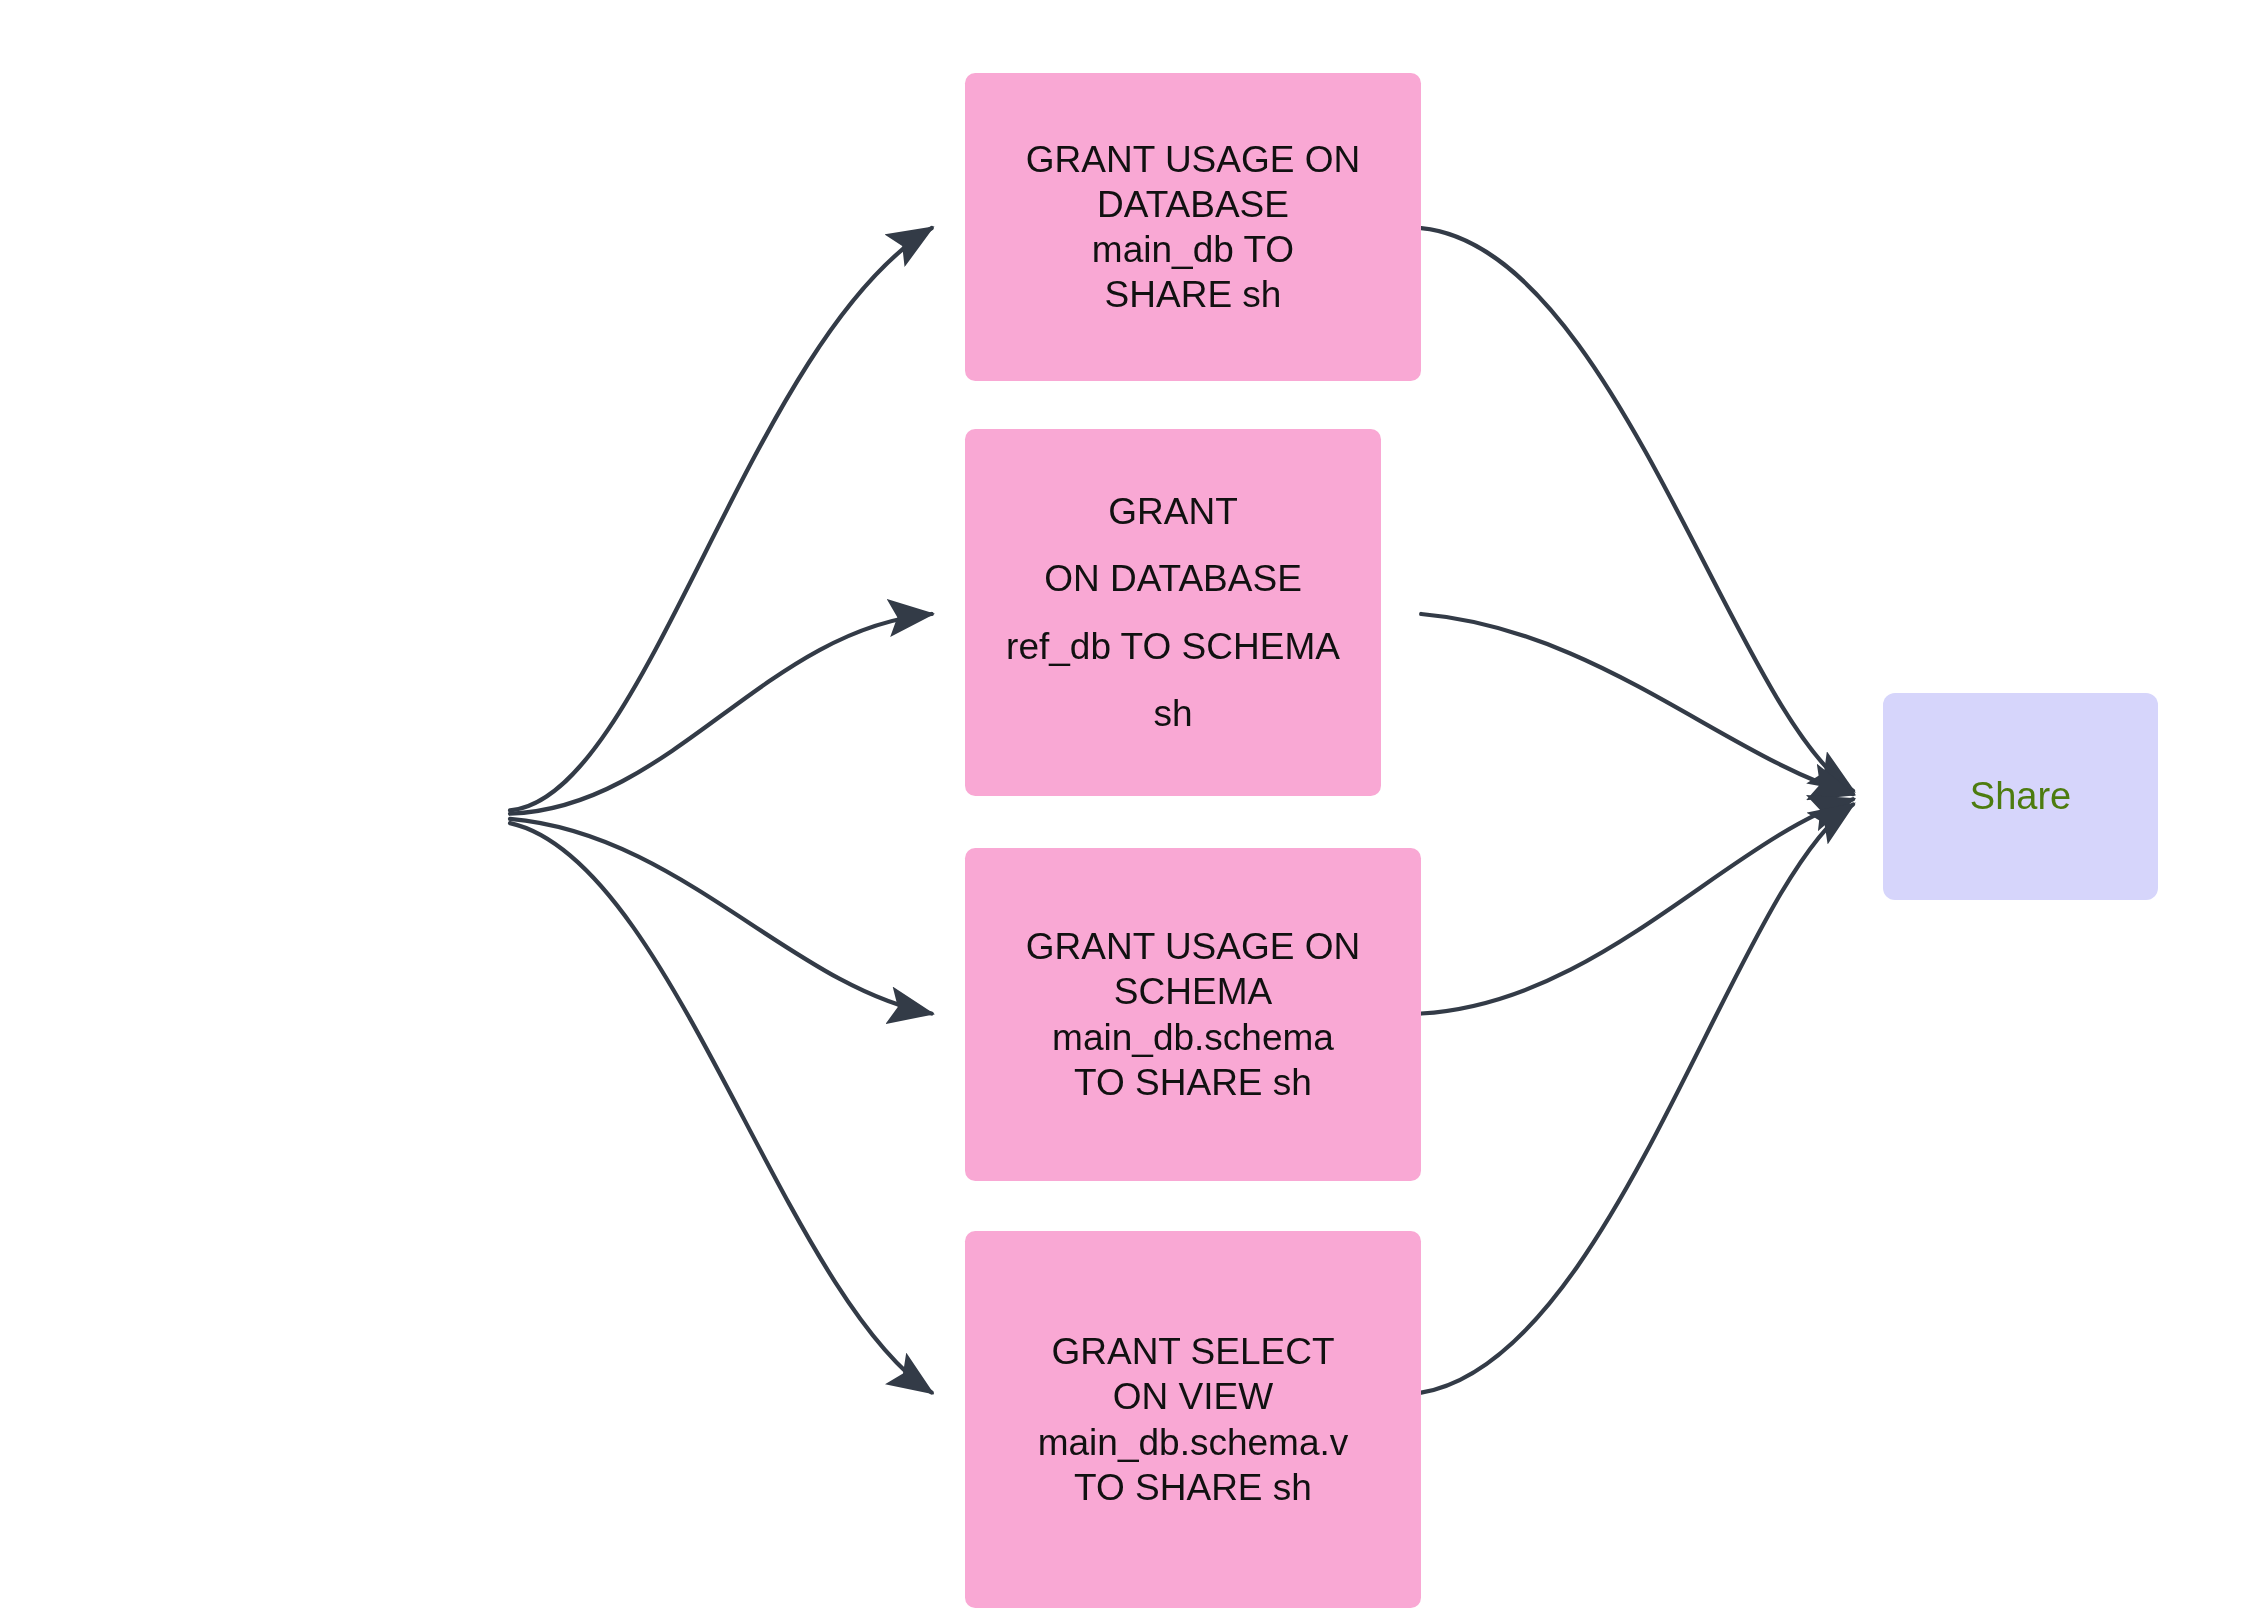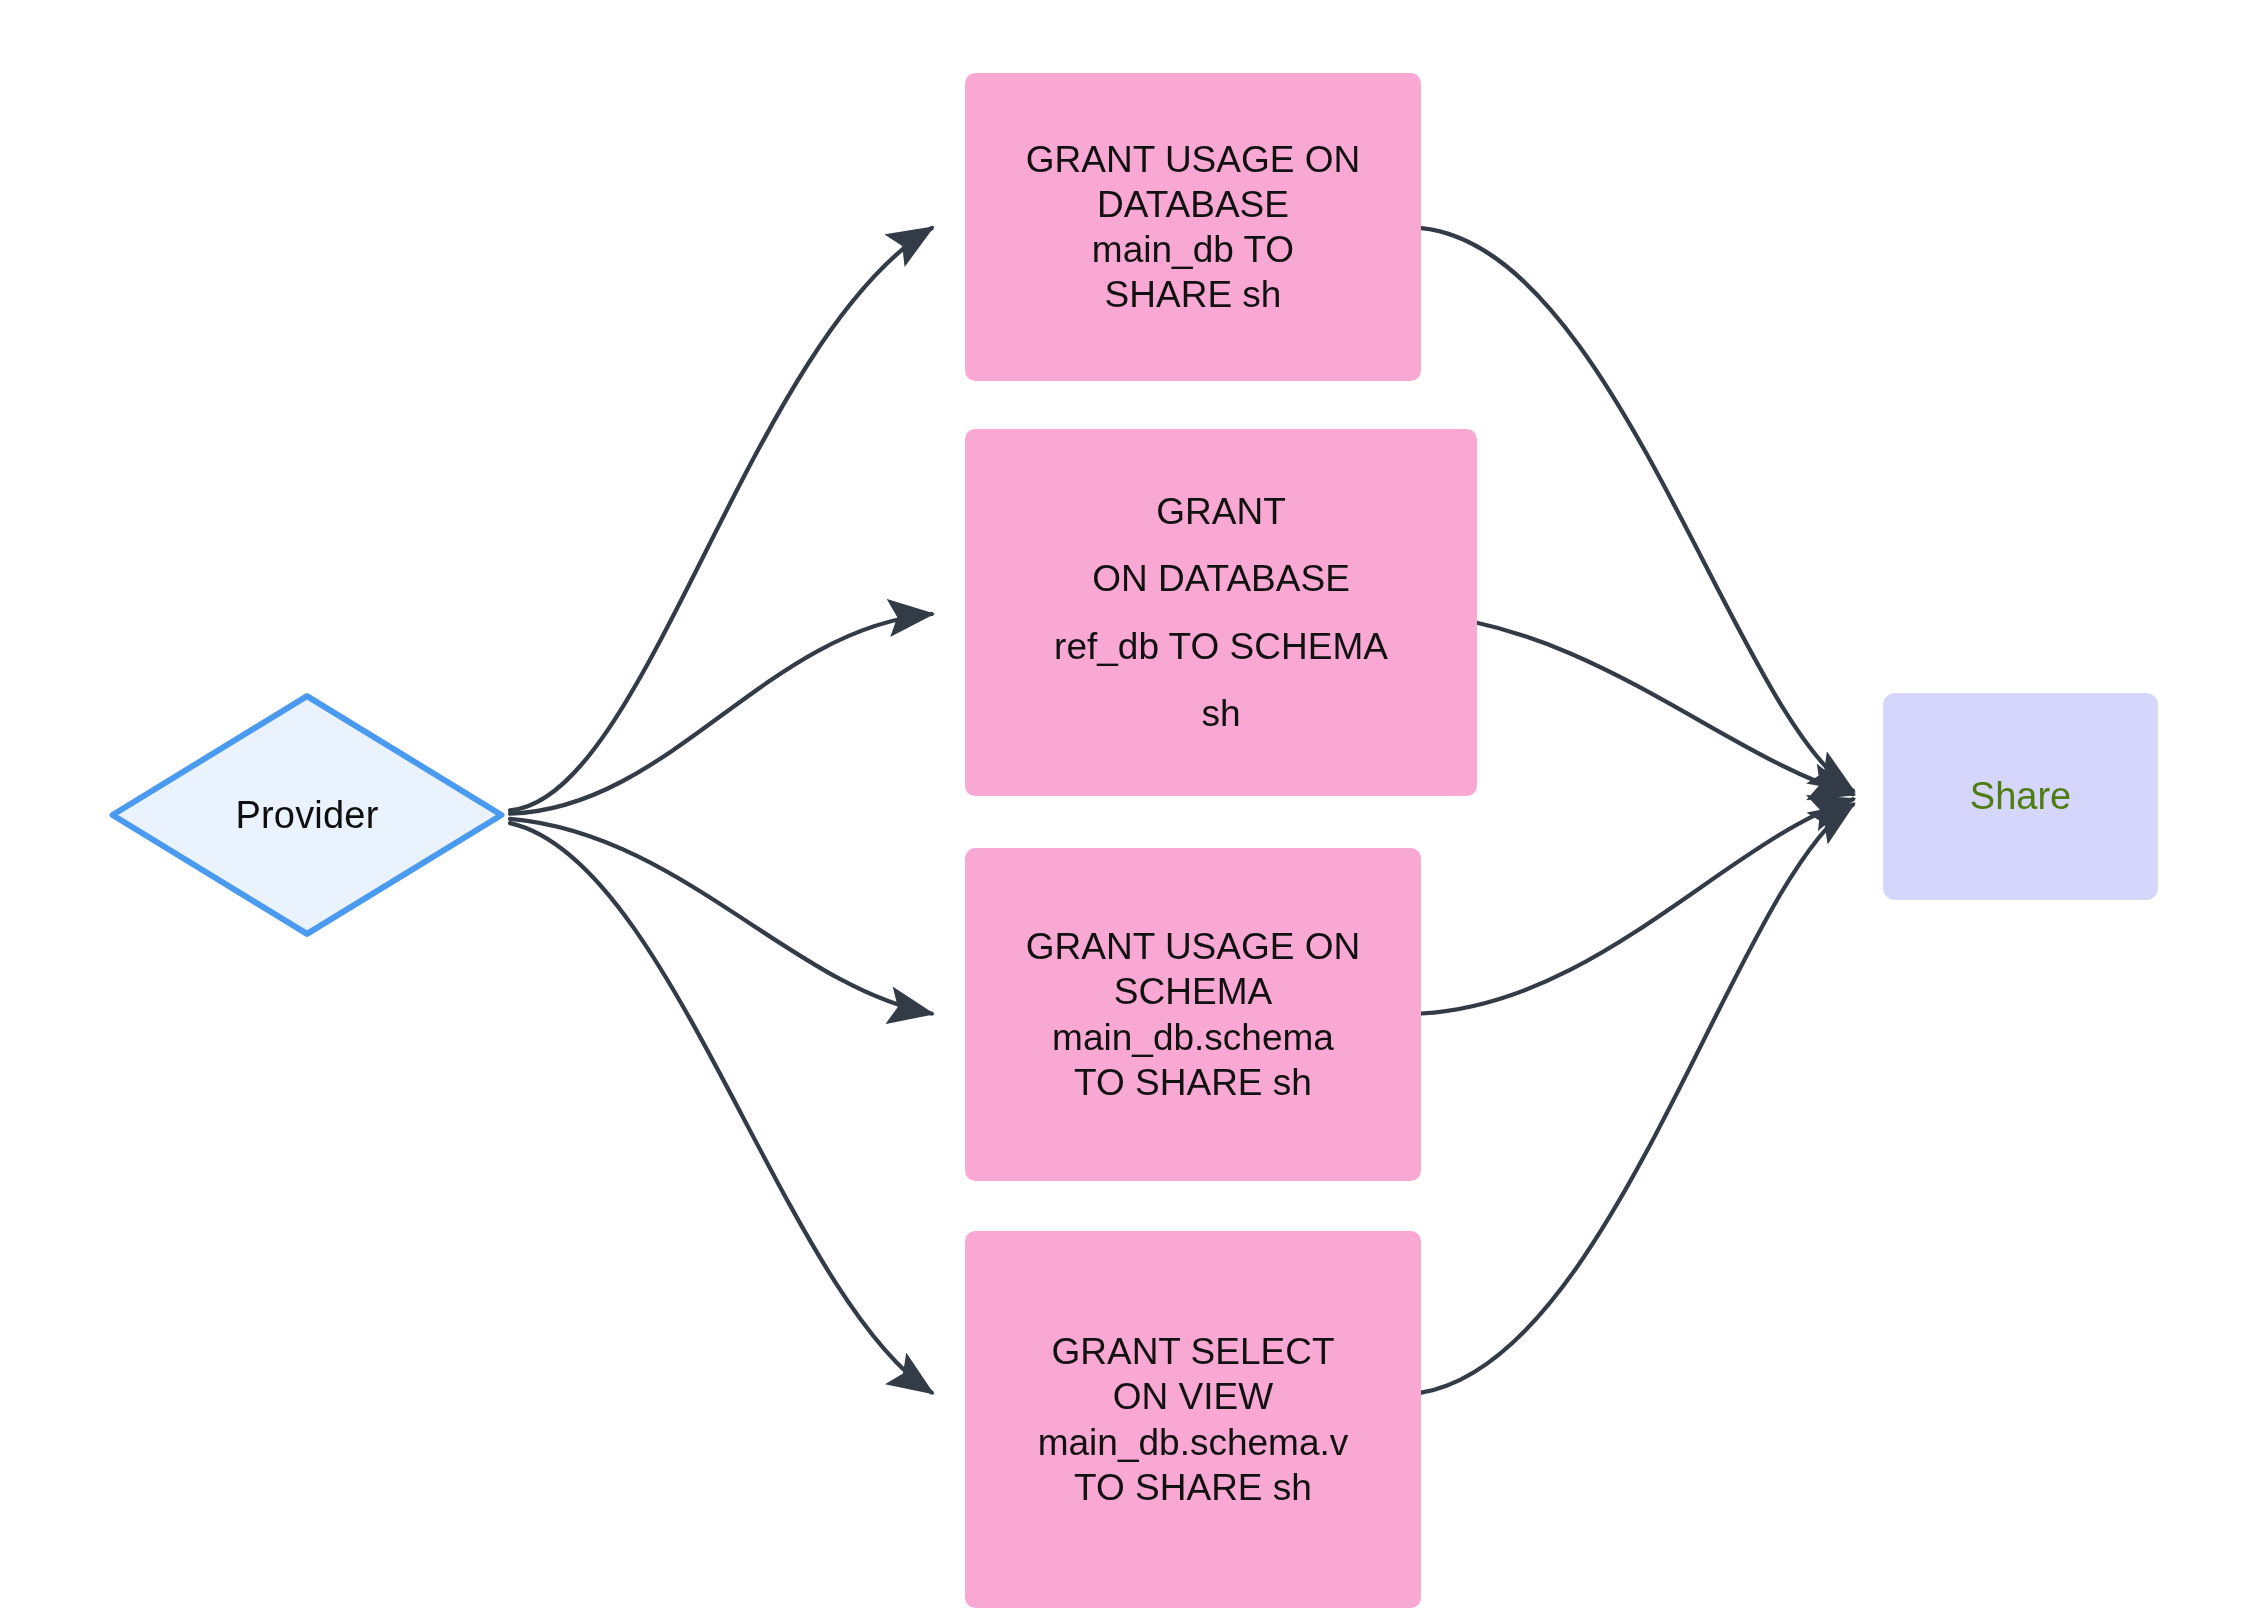--- a/index.html
+++ b/index.html
@@ -98,35 +98,29 @@
         <path d="M 600 957 C 790 950, 900 740, 1096 722" marker-end="url(#arrowhead)"></path>
         <path d="M 600 963 C 800 980, 930 1160, 1096 1192" marker-end="url(#arrowhead)"></path>
         <path d="M 600 968 C 790 1010, 920 1520, 1096 1638" marker-end="url(#arrowhead)"></path>
         <path d="M 1672 268 C 1900 290, 2040 840, 2180 930" marker-end="url(#arrowhead)"></path>
         <path d="M 1672 722 C 1880 740, 2030 890, 2180 934" marker-end="url(#arrowhead)"></path>
         <path d="M 1672 1192 C 1880 1180, 2030 990, 2180 940" marker-end="url(#arrowhead)"></path>
         <path d="M 1672 1638 C 1900 1600, 2040 1040, 2180 946" marker-end="url(#arrowhead)"></path>
       </g>
   </svg>
 
-  <div class="diamond-wrap">
-    <svg class="diamond-shape" viewBox="0 0 470 292" xmlns="http://www.w3.org/2000/svg">
-      <path d="M 235 6 L 464 146 L 235 286 L 6 146 Z" fill="#e9f2fd" stroke="#4a9bf0" stroke-width="7" stroke-linejoin="round"></path>
-    </svg>
-    <div class="diamond-label">Provider</div>
-  </div>
 
   <div id="grants-container">
       <div class="node grant-box" style="left: 965px; top: 73px; width: 456px; height: 308px;">
         <span class="ln">GRANT USAGE ON</span>
         <span class="ln">DATABASE</span>
         <span class="ln">main_db TO</span>
         <span class="ln">SHARE sh</span>
       </div>
-      <div class="node grant-box" style="left: 965px; top: 429px; width: 512px; height: 367px; gap: 22px;">
+      <div class="node grant-box" style="left: 965px; top: 429px; width: 416px; height: 367px; gap: 22px;">
         <span class="ln">GRANT</span>
         <span class="ln">ON DATABASE</span>
         <span class="ln">ref_db TO SCHEMA</span>
         <span class="ln">sh</span>
       </div>
       <div class="node grant-box" style="left: 965px; top: 848px; width: 456px; height: 333px;">
         <span class="ln">GRANT USAGE ON</span>
         <span class="ln">SCHEMA</span>
         <span class="ln">main_db.schema</span>
         <span class="ln">TO SHARE sh</span>

